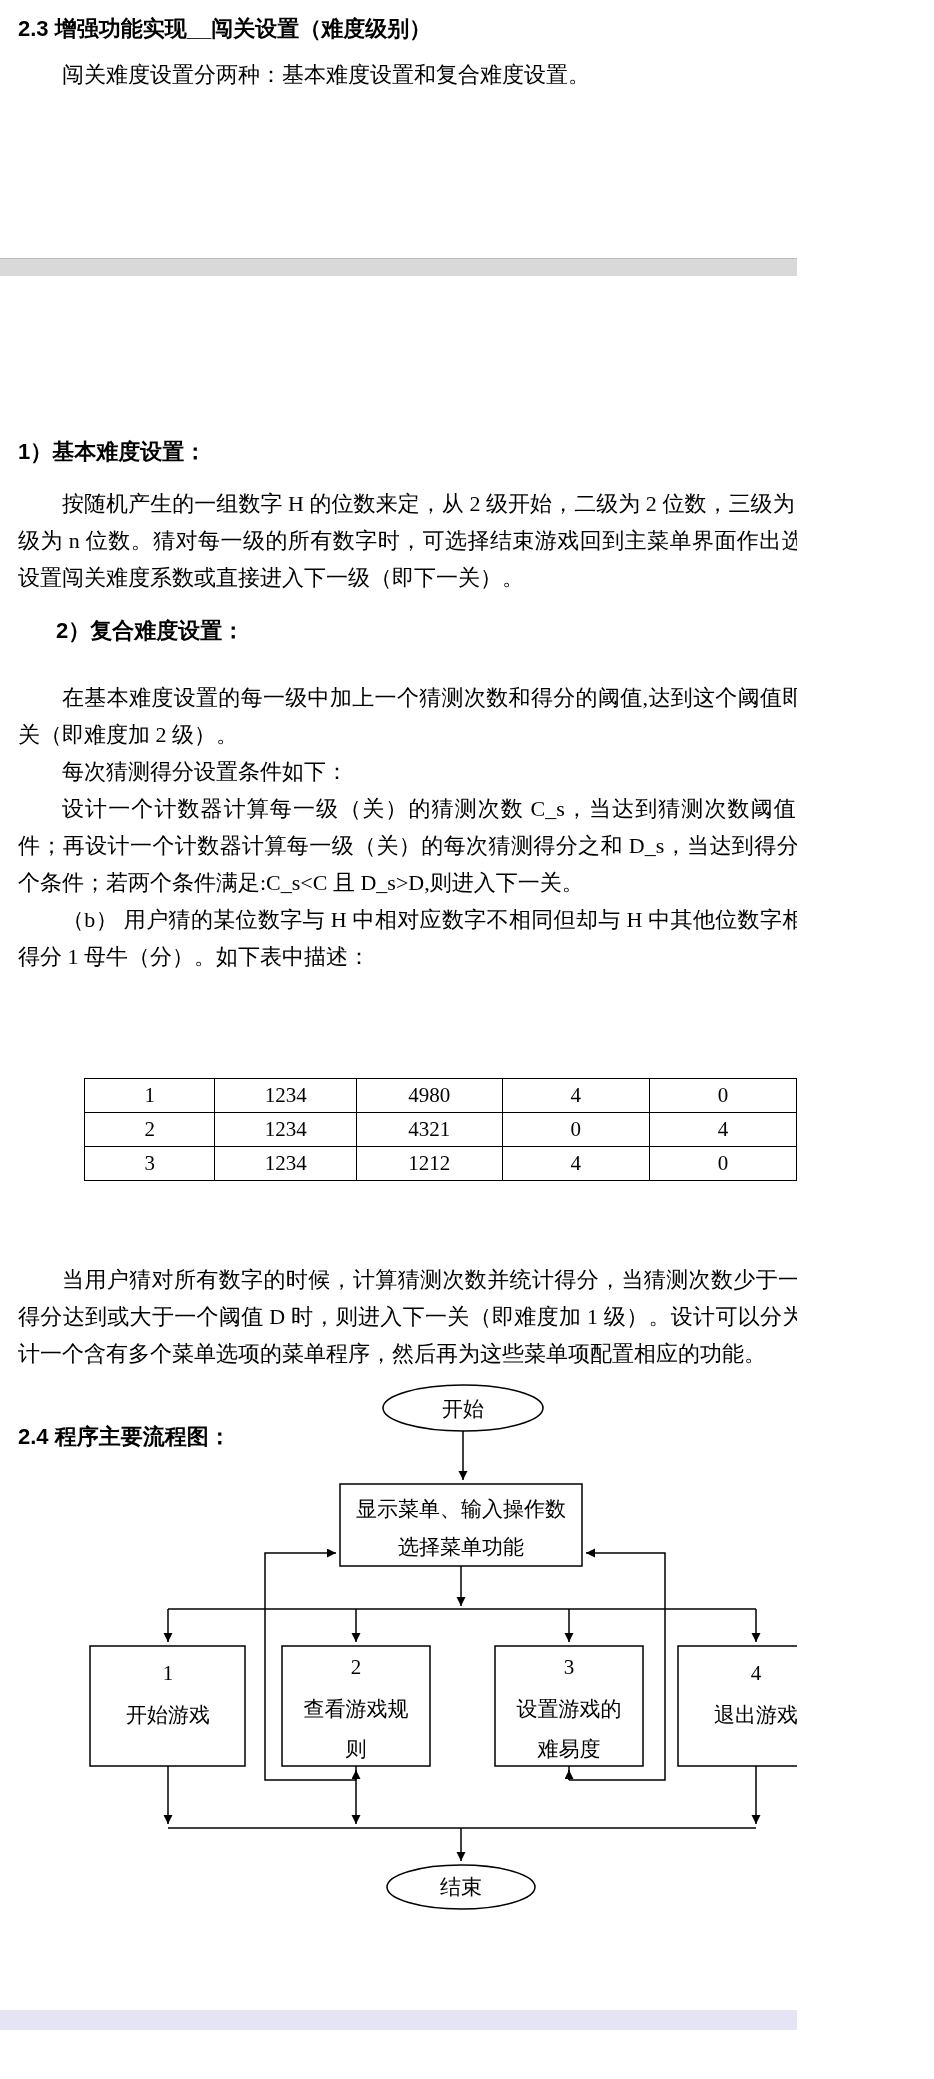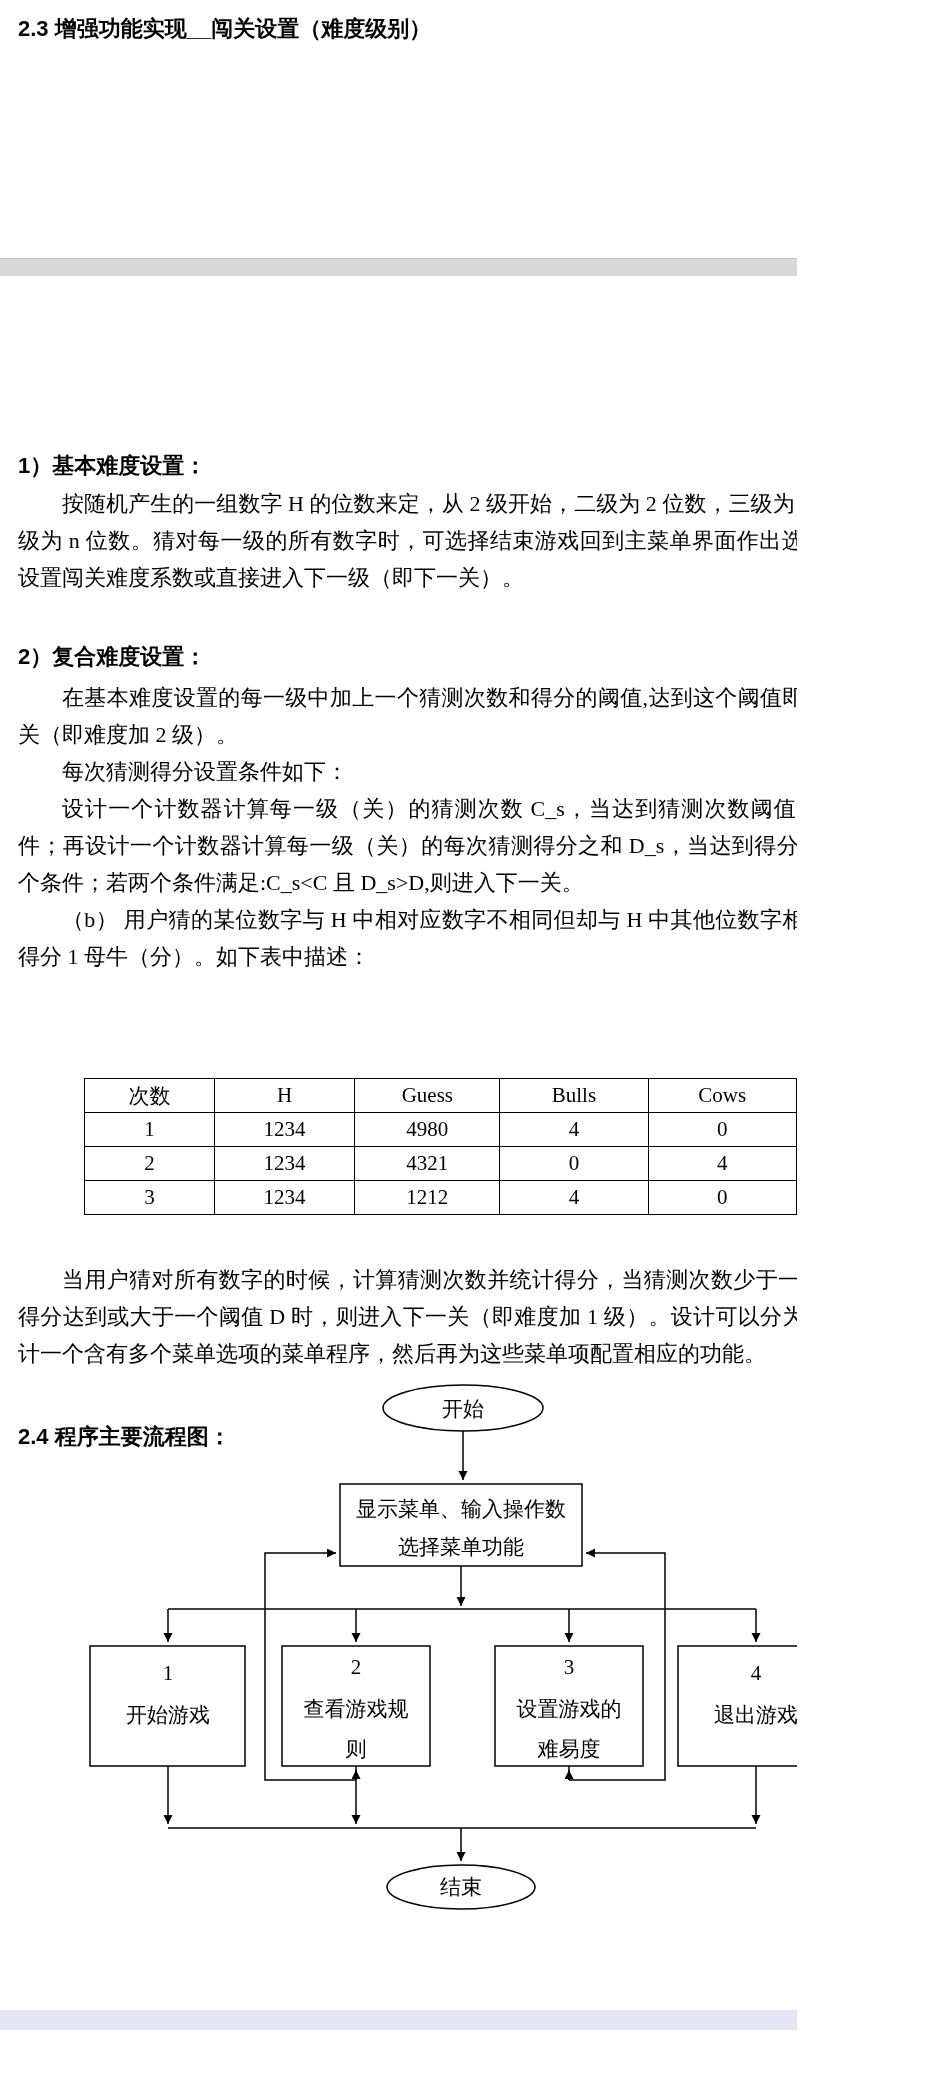--- a/index.html
+++ b/index.html
@@ -75,54 +75,50 @@
     background: #e4e4f4;
   }
 </style>
 </head>
 <body>
 
 <div class="page">
 
   <div class="heading" style="top:14px;">2.3 增强功能实现__闯关设置（难度级别）</div>
 
+  <div class="body-text" style="top:56px;">
+    <p>闯关难度设置分两种：基本难度设置和复合难度设置。</p>
+  </div>
 
   <div class="page-break-band"></div>
 
-  <div class="heading" style="top:451px;">1）基本难度设置：</div>
+  <div class="heading" style="top:437px;">1）基本难度设置：</div>
 
   <div class="body-text" style="top:474px;margin-top:11px;">
     <p>按随机产生的一组数字 H 的位数来定，从 2 级开始，二级为 2 位数，三级为 3 位数，... n 级为 n 位数。猜对每一级的所有数字时，可选择结束游戏回到主菜单界面作出选择下一关或设置闯关难度系数或直接进入下一级（即下一关）。</p>
   </div>
 
-  <div class="heading" style="top:642px;">2）复合难度设置：</div>
+  <div class="heading" style="top:616px;margin-left:38px;">2）复合难度设置：</div>
 
   <div class="body-text" style="top:679px;">
     <p>在基本难度设置的每一级中加上一个猜测次数和得分的阈值,达到这个阈值即可进入下一关（即难度加 2 级）。</p>
     <p>每次猜测得分设置条件如下：</p>
     <p>设计一个计数器计算每一级（关）的猜测次数 C_s，当达到猜测次数阈值 C 为一个条件；再设计一个计数器计算每一级（关）的每次猜测得分之和 D_s，当达到得分阈值 D 为一个条件；若两个条件满足:C_s&lt;C 且 D_s&gt;D,则进入下一关。</p>
     <p>（b） 用户猜的某位数字与 H 中相对应数字不相同但却与 H 中其他位数字相同时，用户得分 1 母牛（分）。如下表中描述：</p>
   </div>
 
   <table class="gtable">
     <colgroup>
       <col style="width:138px">
         <col style="width:148px">
         <col style="width:152px">
         <col style="width:156px">
         <col style="width:156px">
     </colgroup>
     <tbody>
-      <tr>
-        <td>次数</td>
-        <td>H</td>
-        <td>Guess</td>
-        <td>Bulls</td>
-        <td>Cows</td>
-      </tr>
       <tr>
         <td>1</td>
         <td>1234</td>
         <td>4980</td>
         <td>4</td>
         <td>0</td>
       </tr>
       <tr>
         <td>2</td>
         <td>1234</td>

